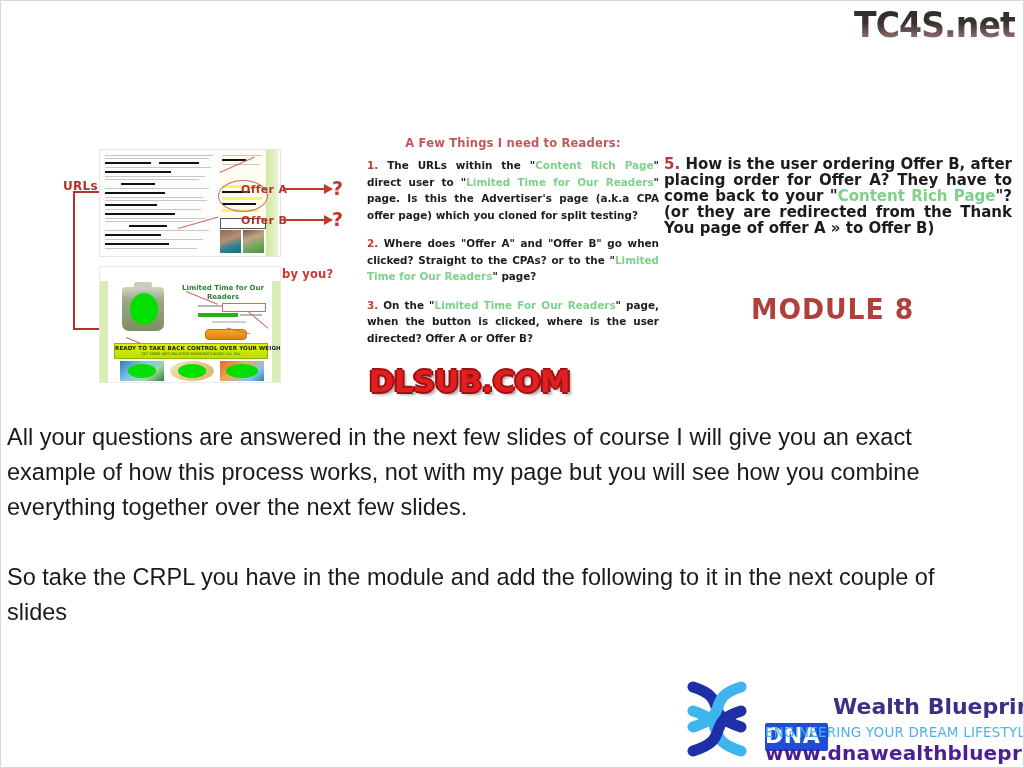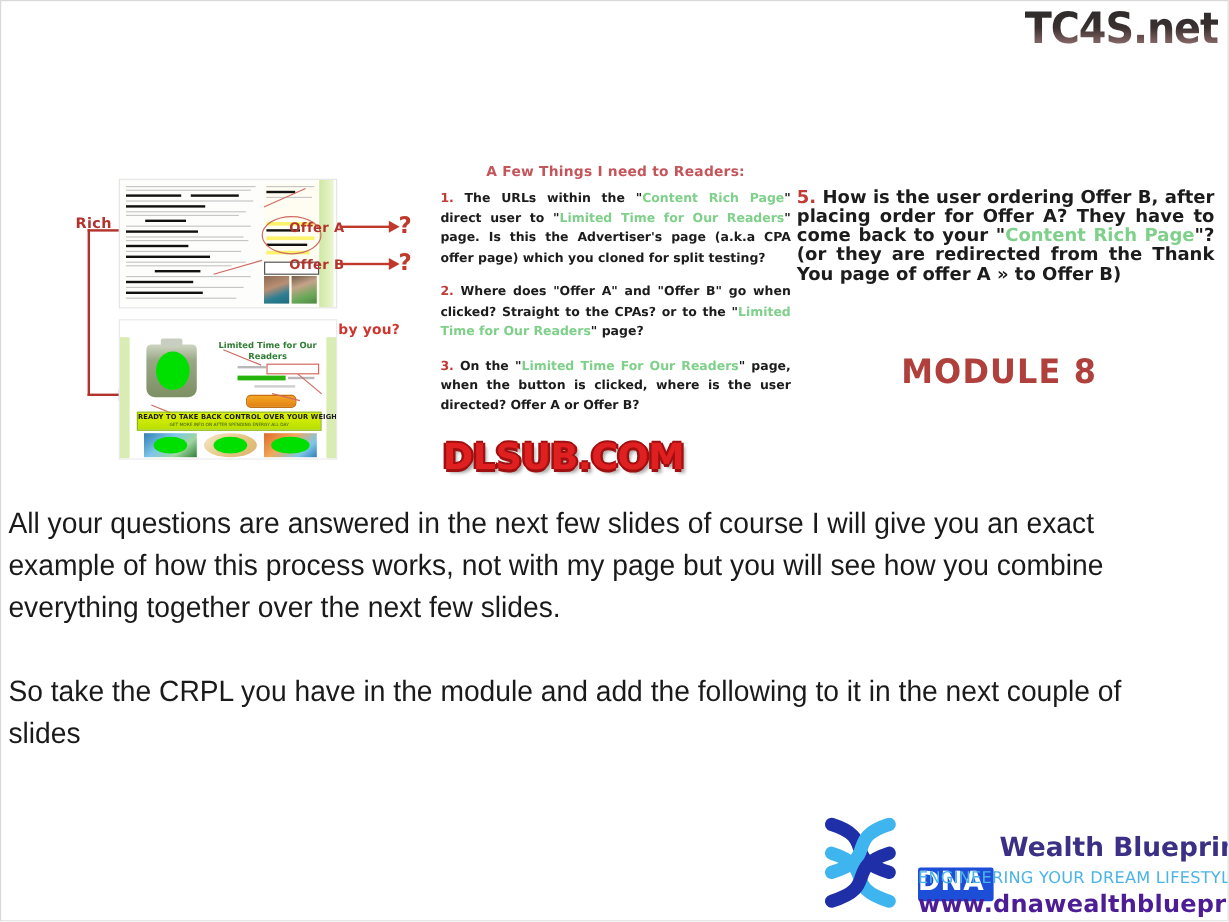--- a/index.html
+++ b/index.html
@@ -289,21 +289,21 @@
 </style>
 </head>
 <body>
 
 <div id="slide">
 
   <div class="tc4s">TC4S.net</div>
 
   <div class="collage">
 
-    <div class="shot-label lbl-urls">Rich</div>
+    <div class="shot-label lbl-urls">URLs</div>
     <div class="bracket"></div>
 
     <div class="shot-article">
       <div class="art-col-l">
         <div class="gl" style="left:2px;top:2px;width:108px;"></div>
         <div class="gl" style="left:2px;top:5px;width:104px;"></div>
         <div class="rl" style="left:2px;top:9px;width:46px;"></div>
         <div class="rl" style="left:56px;top:9px;width:40px;"></div>
         <div class="gl" style="left:2px;top:14px;width:106px;"></div>
         <div class="rl" style="left:2px;top:18px;width:66px;"></div>

